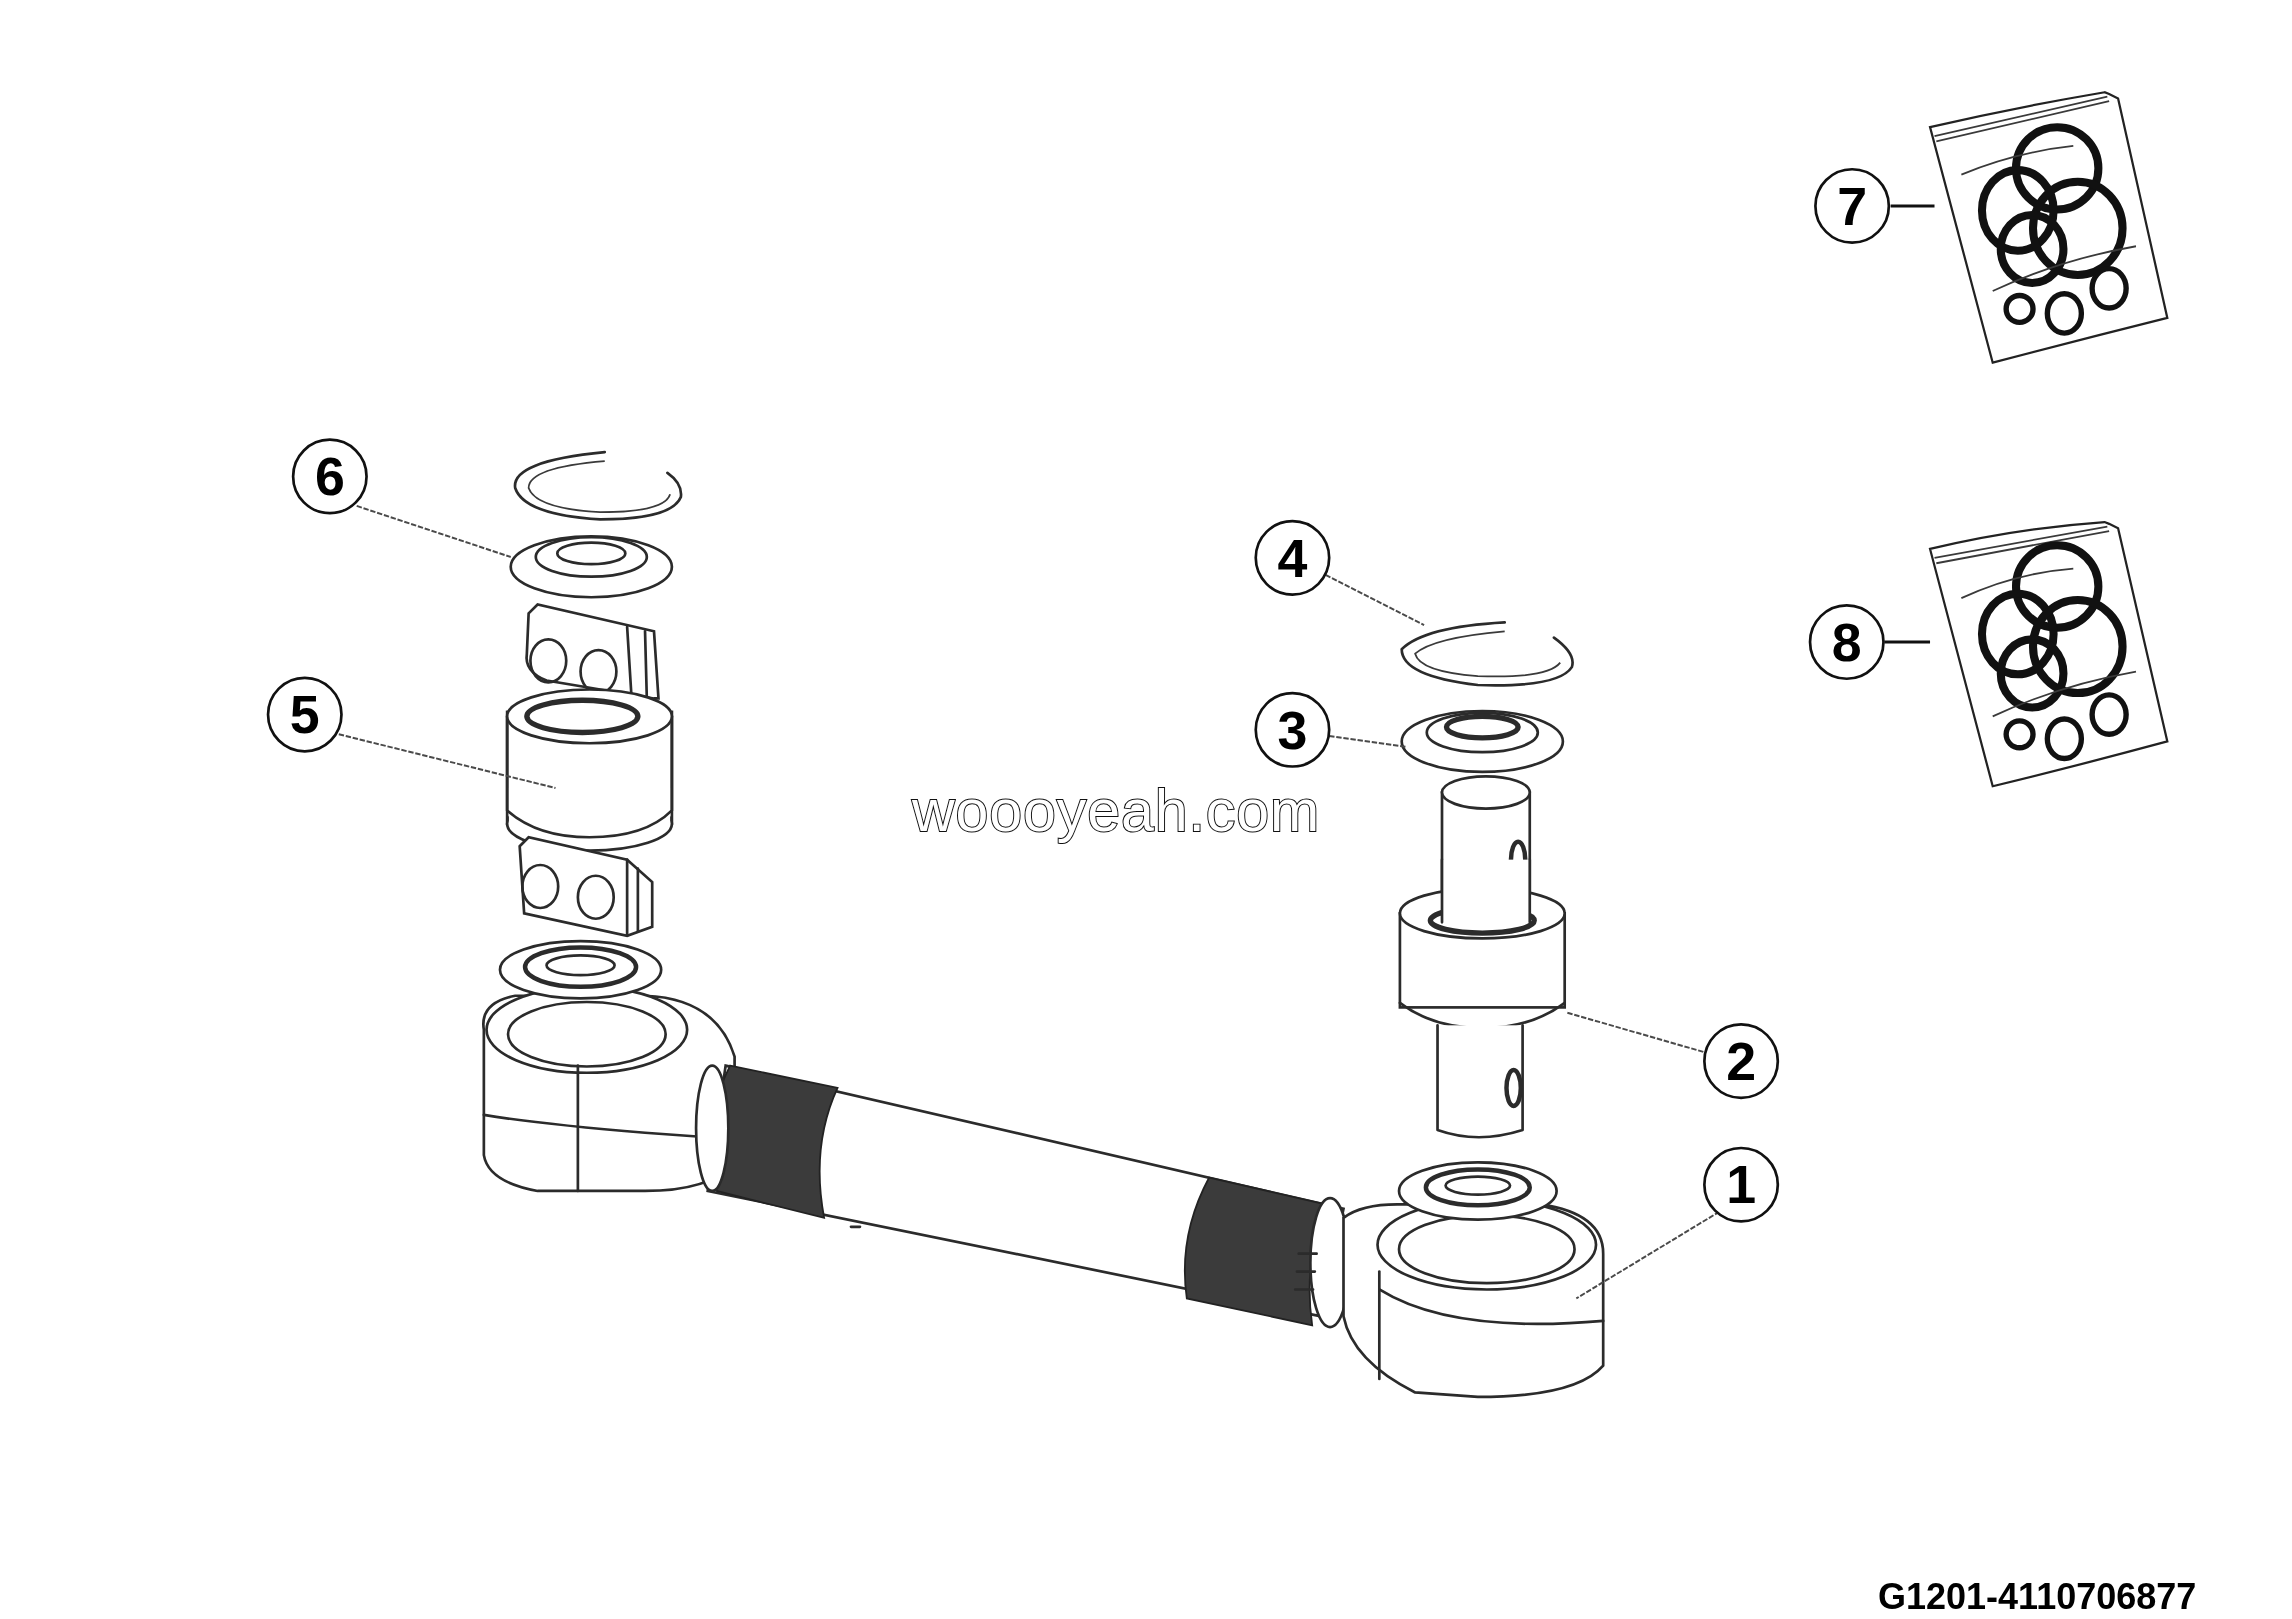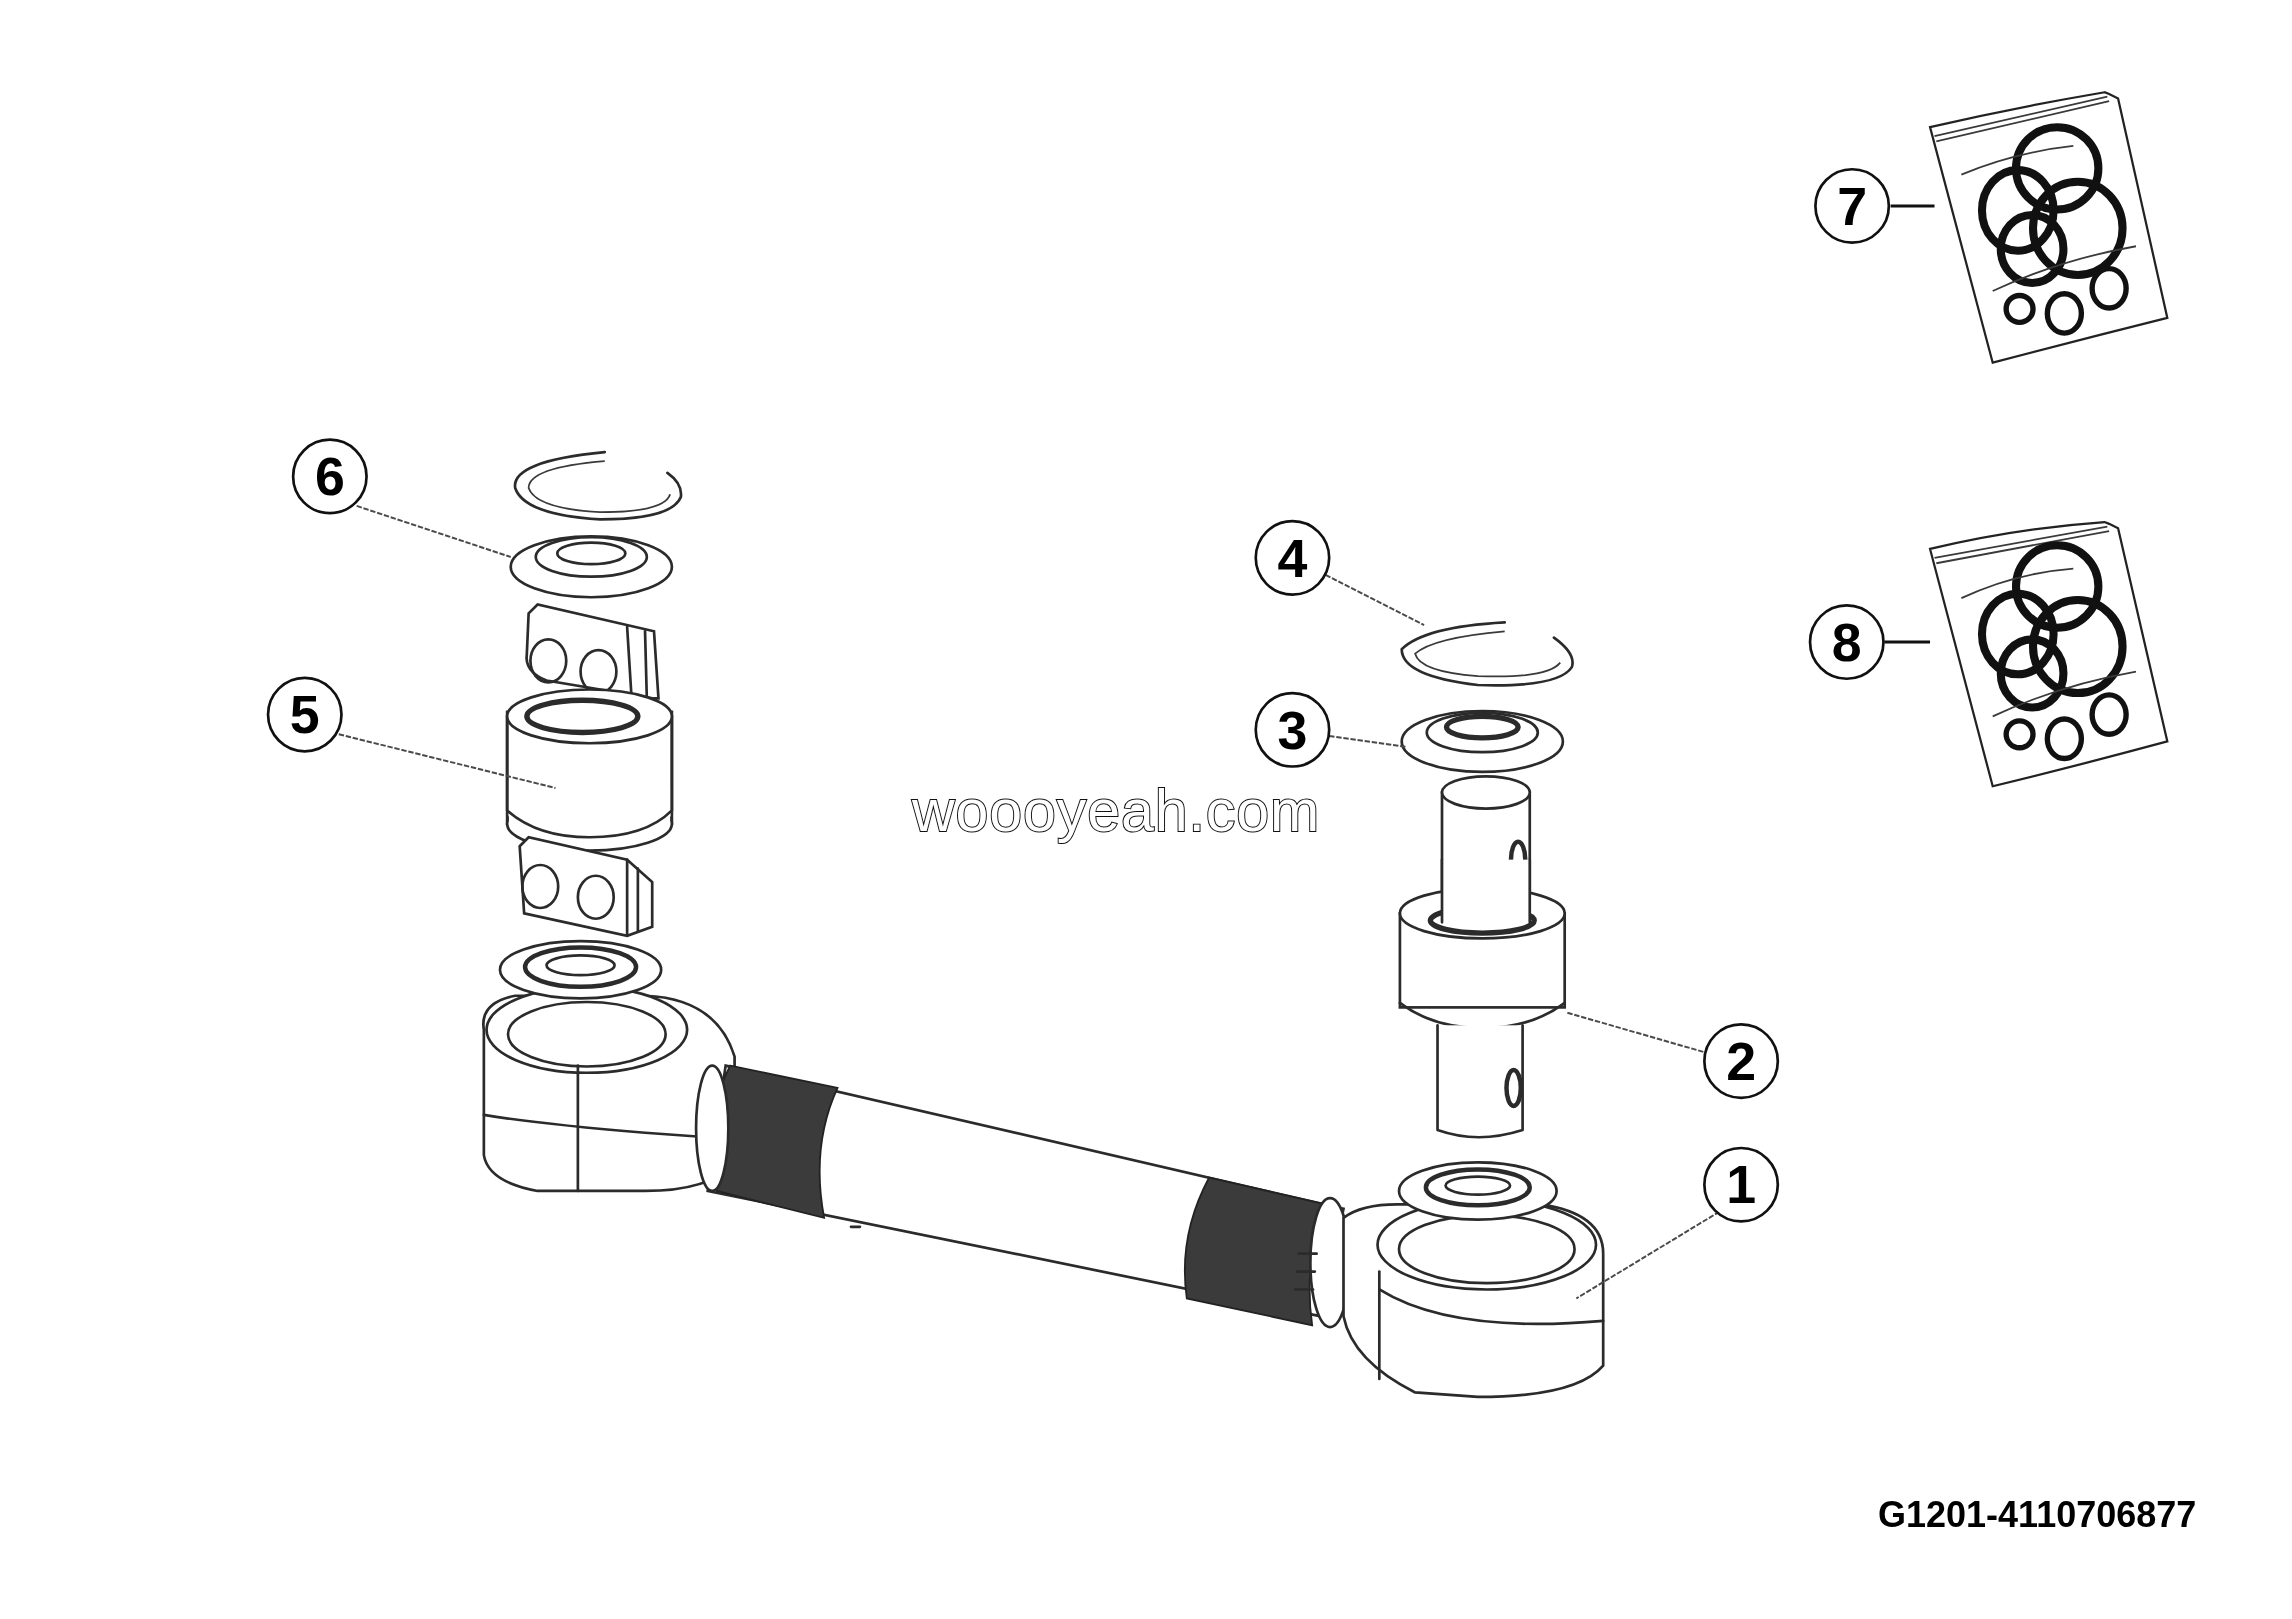--- a/index.html
+++ b/index.html
@@ -12,21 +12,21 @@
   .leader-solid { fill: none; stroke: #111; stroke-width: 3.5; }
   .fillw { fill: #ffffff; stroke: #2b2b2b; stroke-width: 3; }
   .thread { fill: #3b3b3b; stroke: #222; stroke-width: 2; }
   .oring { fill: none; stroke: #111; stroke-width: 9; }
   .oring-s { fill: none; stroke: #111; stroke-width: 6; }
   .bag { fill: #ffffff; stroke: #222; stroke-width: 2.5; }
   .callout-circle { fill: #ffffff; stroke: #111; stroke-width: 3; }
   .callout-num { font-family: "Liberation Sans", sans-serif; font-weight: bold; font-size: 60px; fill: #000; }
   .watermark { font-family: "Liberation Sans", sans-serif; font-size: 66px; fill: #ffffff;
                stroke: #111; stroke-width: 2.2; paint-order: stroke; letter-spacing: 1px; }
-  .drawing-id { position: absolute; left: 1878px; top: 1494px; font-weight: bold; font-size: 36px;
+  .drawing-id { position: absolute; left: 1878px; top: 1576px; font-weight: bold; font-size: 36px;
                 color: #000; font-family: "Liberation Sans", sans-serif; white-space: nowrap; }
 </style>
 </head>
 <body>
 
 <svg class="diagram" viewBox="0 0 2560 1808" xmlns="http://www.w3.org/2000/svg">
 
   <g>
 
     <g>

